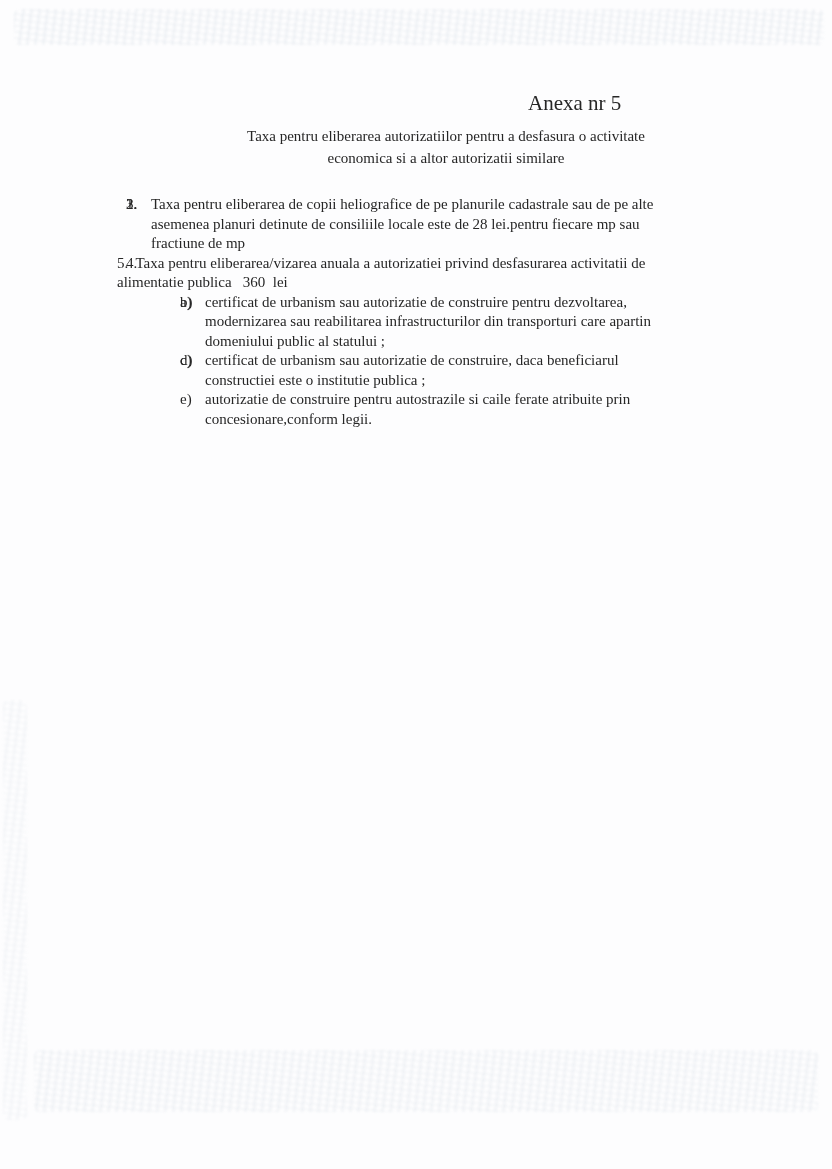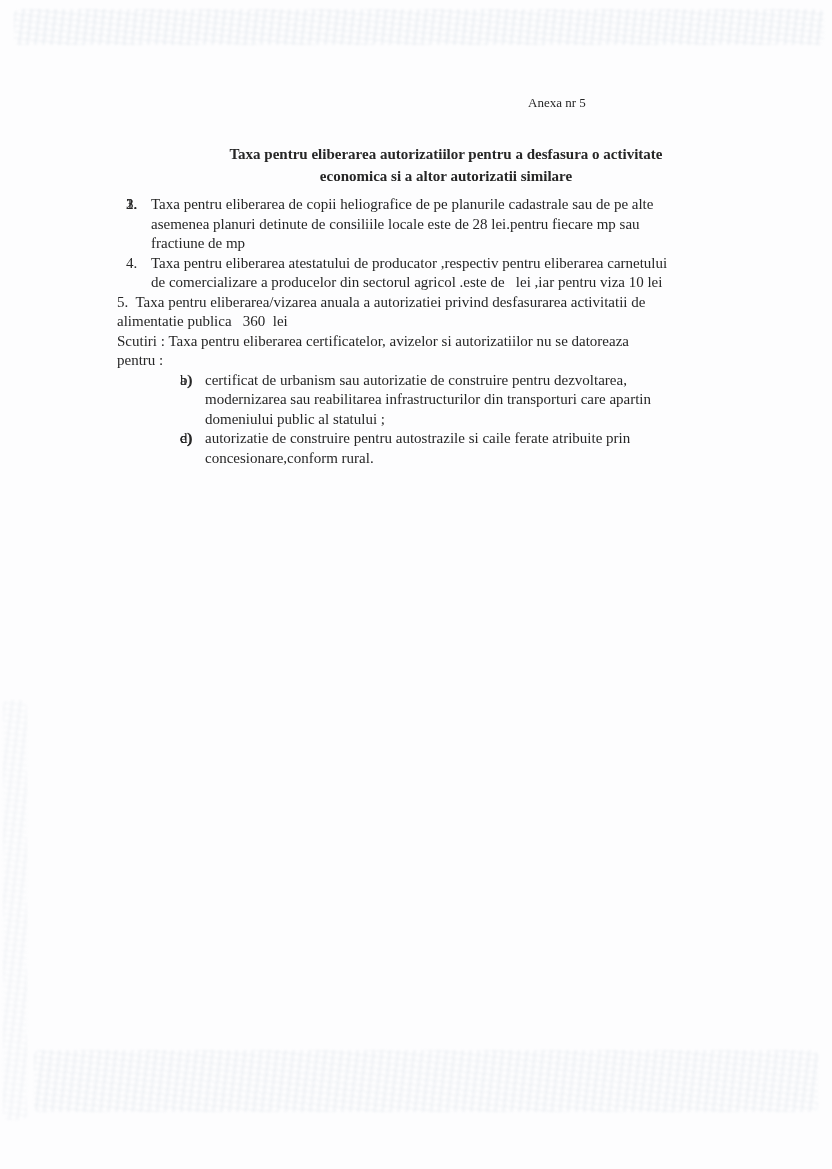--- a/index.html
+++ b/index.html
@@ -24,27 +24,27 @@
     filter: blur(1.3px);
     border-radius: 6px;
   }
   .noise-top    { top: 9px;    left: 14px; right: 8px;  height: 36px; opacity: .55; }
   .noise-bottom { top: 1050px; left: 34px; right: 14px; height: 62px; opacity: .50; }
   .noise-left   { top: 700px;  left: 3px;  width: 24px; height: 420px; opacity: .35; }
 
   .annex {
     position: absolute;
     top: 93px; left: 528px;
-    font-size: 13px; line-height: 20px;
+    font-size: 21px; line-height: 20px;
   }
   .title {
     position: absolute;
-    top: 143px; left: 61px; width: 770px;
+    top: 125px; left: 61px; width: 770px;
     margin: 0;
-    font-size: 15px; font-weight: bold;
+    font-size: 15px; font-weight: normal;
     line-height: 22px;
     text-align: center;
     white-space: pre-line;
   }
   .flow {
     position: absolute;
     top: 195px; left: 120px; width: 692px;
     font-size: 15px; line-height: 19.5px;
   }
   .flow ol { list-style: none; margin: 0; padding: 0; }
@@ -79,48 +79,46 @@
         <span class="marker">2.</span>
       </li>
       <li class="num-item">
         <span class="marker">3.</span>
         <span class="txt">Taxa pentru eliberarea de copii heliografice de pe planurile cadastrale sau de pe alte
 asemenea planuri detinute de consiliile locale este de 28 lei.pentru fiecare mp sau
 fractiune de mp</span>
       </li>
       <li class="num-item">
         <span class="marker">4.</span>
-        <span class="txt">Taxa pentru eliberarea atestatului de producator ,respectiv pentru eliberarea carnetului
-de comercializare a producelor din sectorul agricol .este de&nbsp;&nbsp; lei ,iar pentru viza 10 lei</span>
       </li>
     </ol>
 
     <p class="par">5.&nbsp; Taxa pentru eliberarea/vizarea anuala a autorizatiei privind desfasurarea activitatii de
 alimentatie publica&nbsp;&nbsp; 360&nbsp; lei</p>
 
-    <p class="par">Scutiri : Taxa pentru eliberarea certificatelor, avizelor si autorizatiilor nu se datoreaza
-pentru :</p>
 
     <ol>
       <li class="let-item">
         <span class="marker">a)</span>
       </li>
       <li class="let-item">
         <span class="marker">b)</span>
         <span class="txt">certificat de urbanism sau autorizatie de construire pentru dezvoltarea,
 modernizarea sau reabilitarea infrastructurilor din transporturi care apartin
 domeniului public al statului ;</span>
       </li>
       <li class="let-item">
         <span class="marker">c)</span>
       </li>
       <li class="let-item">
         <span class="marker">d)</span>
+        <span class="txt">certificat de urbanism sau autorizatie de construire, daca beneficiarul
+constructiei este o institutie publica ;</span>
       </li>
       <li class="let-item">
         <span class="marker">e)</span>
         <span class="txt">autorizatie de construire pentru autostrazile si caile ferate atribuite prin
-concesionare,conform rural.</span>
+concesionare,conform legii.</span>
       </li>
     </ol>
 
   </div>
 </div>
 
 </body></html>

